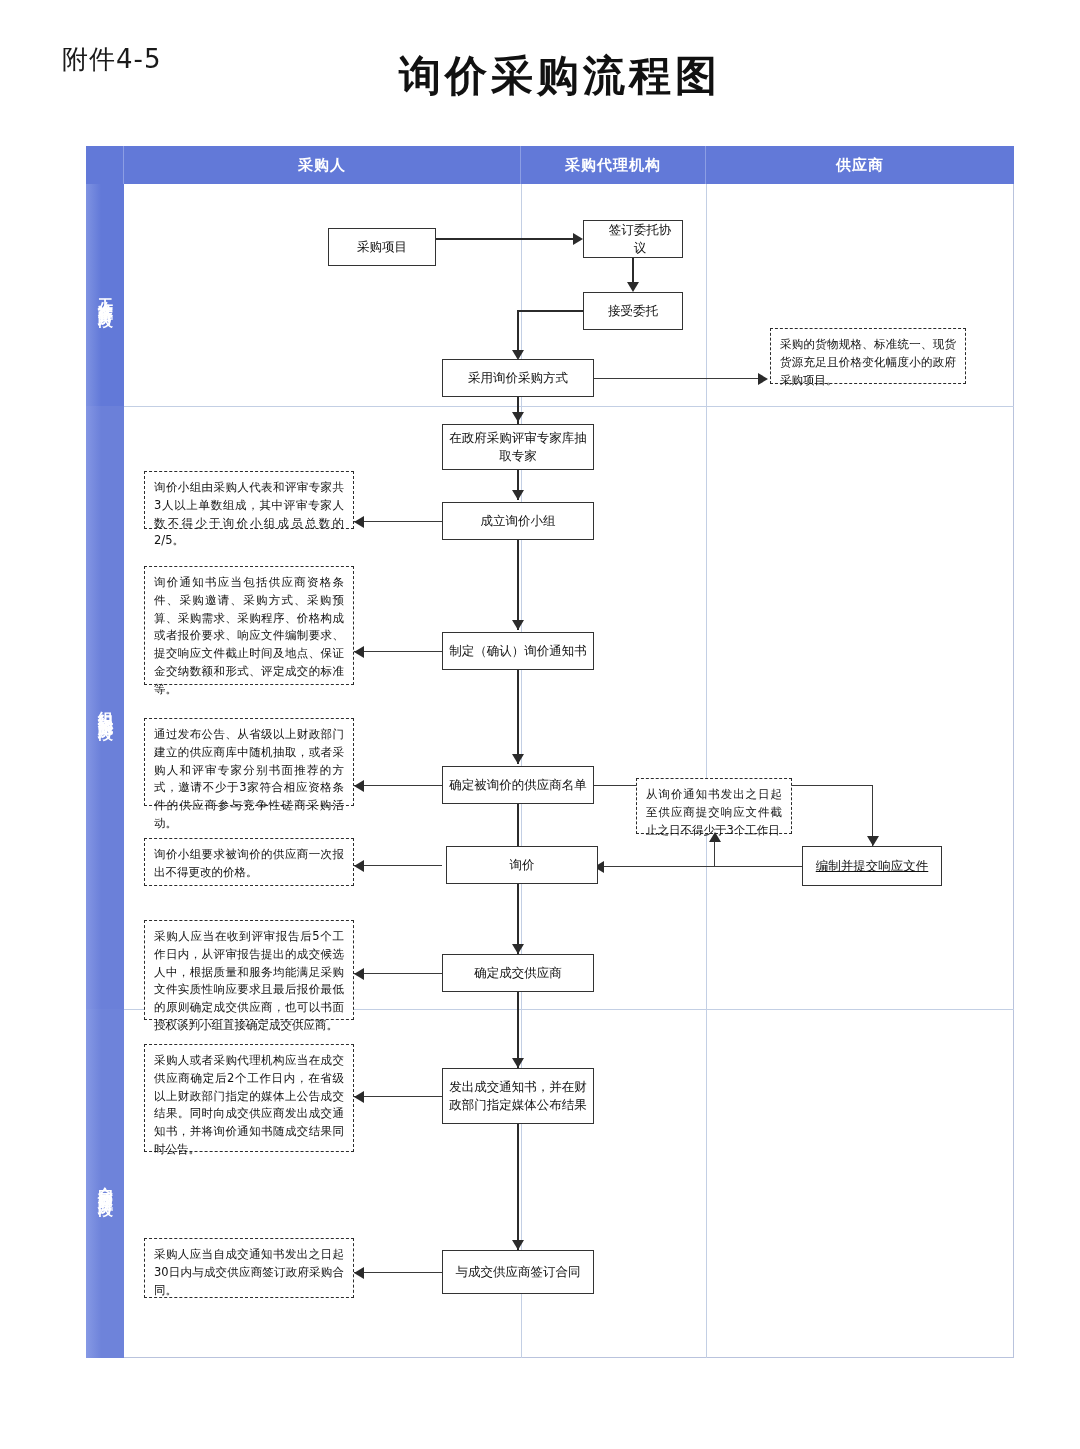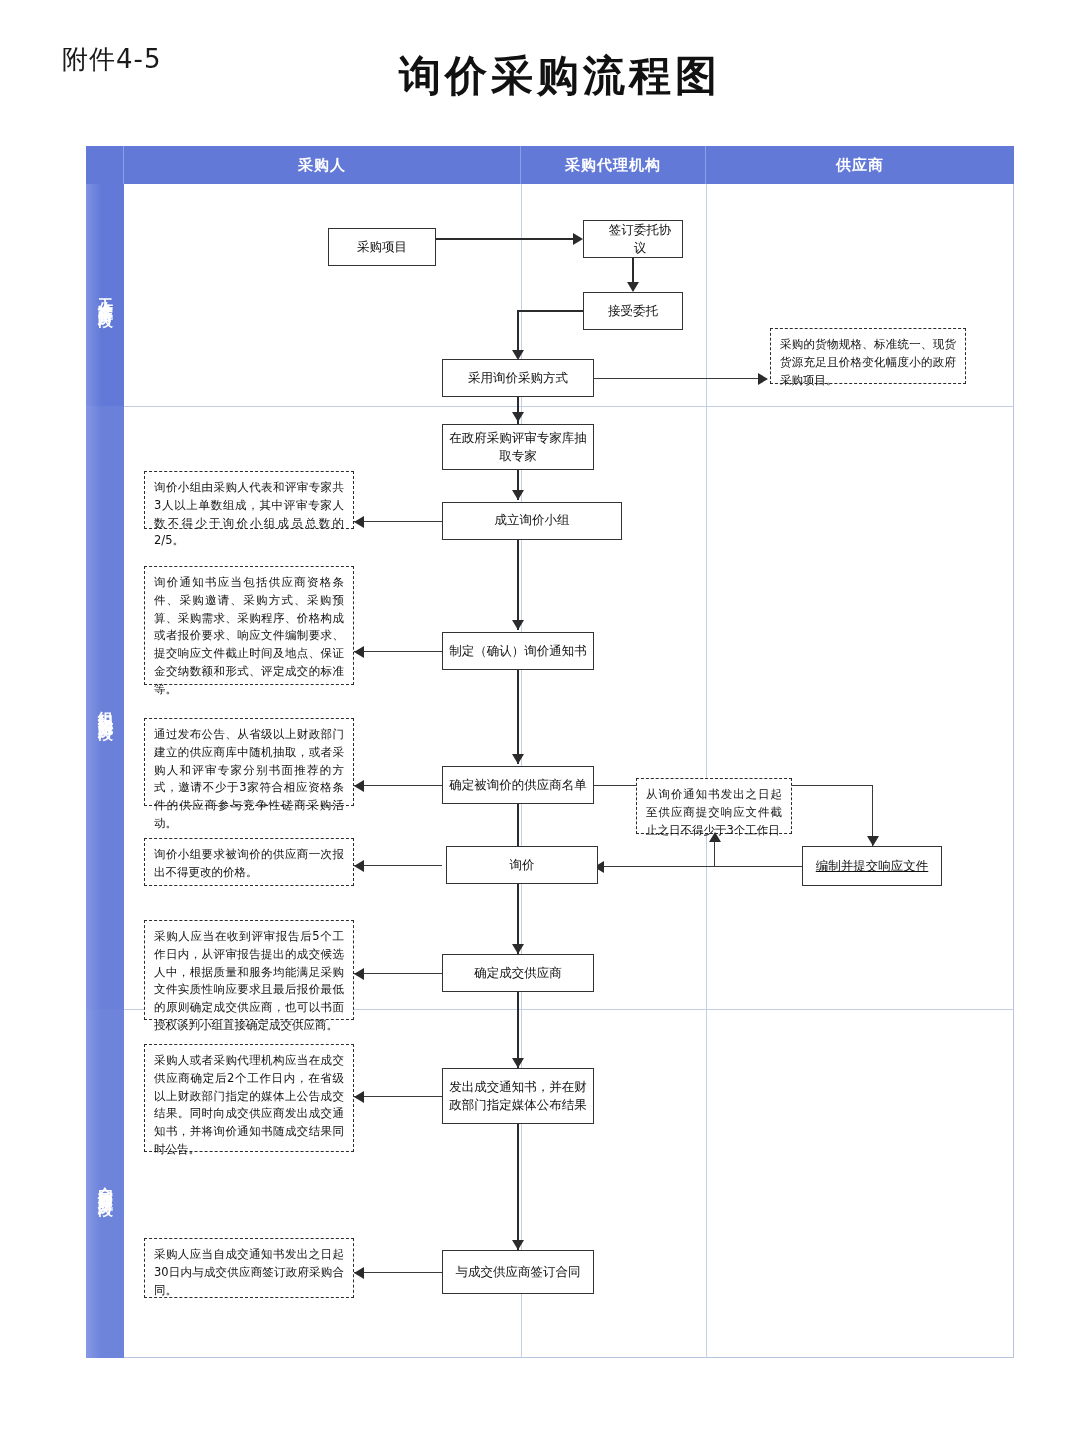--- a/index.html
+++ b/index.html
@@ -197,21 +197,21 @@
   <div class="note" style="left:684px; top:182px; width:196px; height:56px;">采购的货物规格、标准统一、现货货源充足且价格变化幅度小的政府采购项目。</div>
 
   <div class="ln-v" style="left:431px; top:251px; height:27px;"></div>
   <div class="arr arr-down" style="left:426px; top:266px;"></div>
 
   <div class="node" style="left:356px; top:278px; width:152px; height:46px;">在政府采购评审专家库抽取专家</div>
 
   <div class="ln-v" style="left:431px; top:324px; height:30px;"></div>
   <div class="arr arr-down" style="left:426px; top:344px;"></div>
 
-  <div class="node" style="left:356px; top:356px; width:180px; height:38px;font-family:Liberation Mono, monospace;">成立询价小组</div>
+  <div class="node" style="left:356px; top:356px; width:152px; height:38px;">成立询价小组</div>
 
   <div class="ln-h thin" style="left:268px; top:375px; width:88px;"></div>
   <div class="arr arr-left" style="left:268px; top:370px;"></div>
 
   <div class="note" style="left:58px; top:325px; width:210px; height:58px;">询价小组由采购人代表和评审专家共3人以上单数组成，其中评审专家人数不得少于询价小组成员总数的2/5。</div>
 
   <div class="ln-v" style="left:431px; top:394px; height:90px;"></div>
   <div class="arr arr-down" style="left:426px; top:474px;"></div>
 
   <div class="node" style="left:356px; top:486px; width:152px; height:38px;">制定（确认）询价通知书</div>

